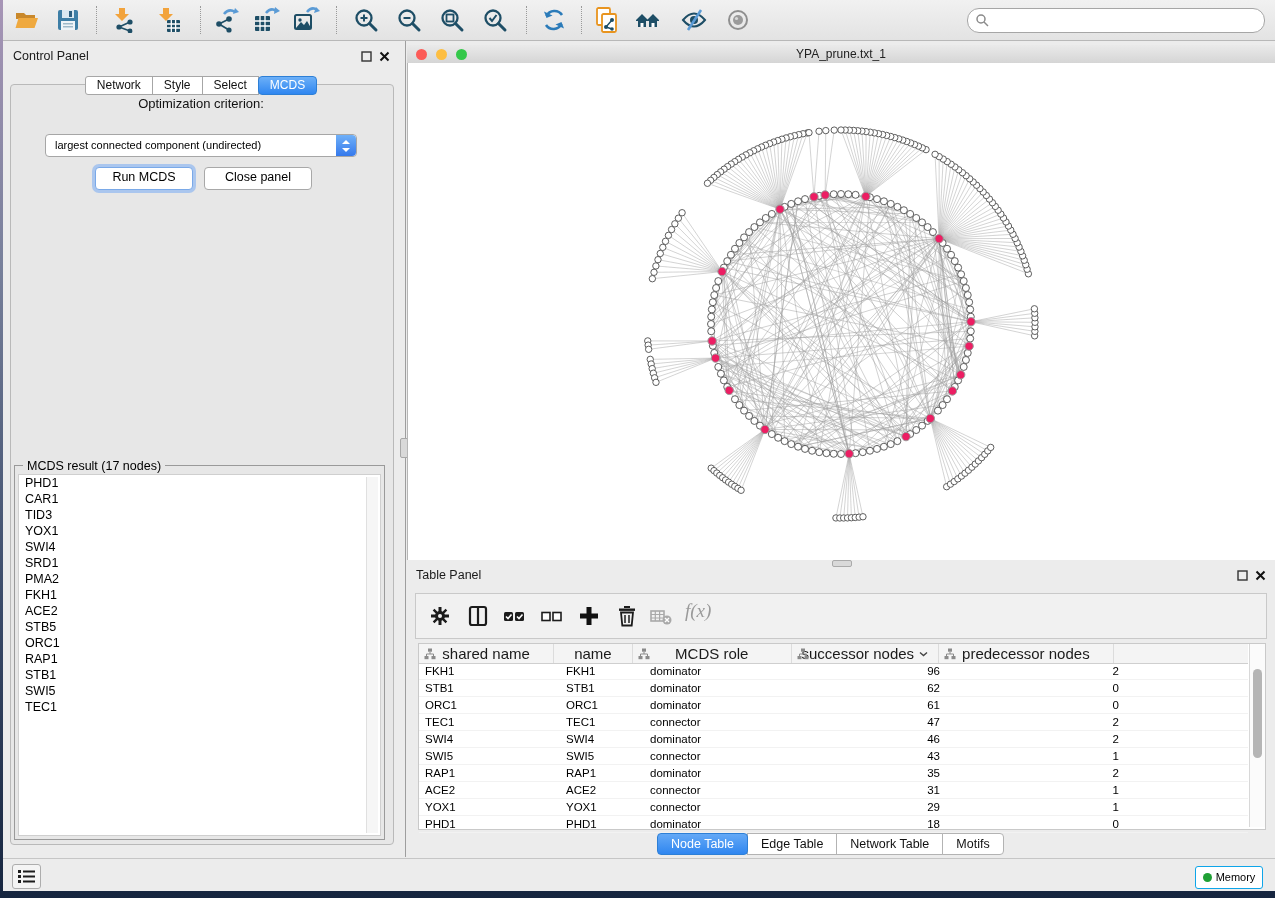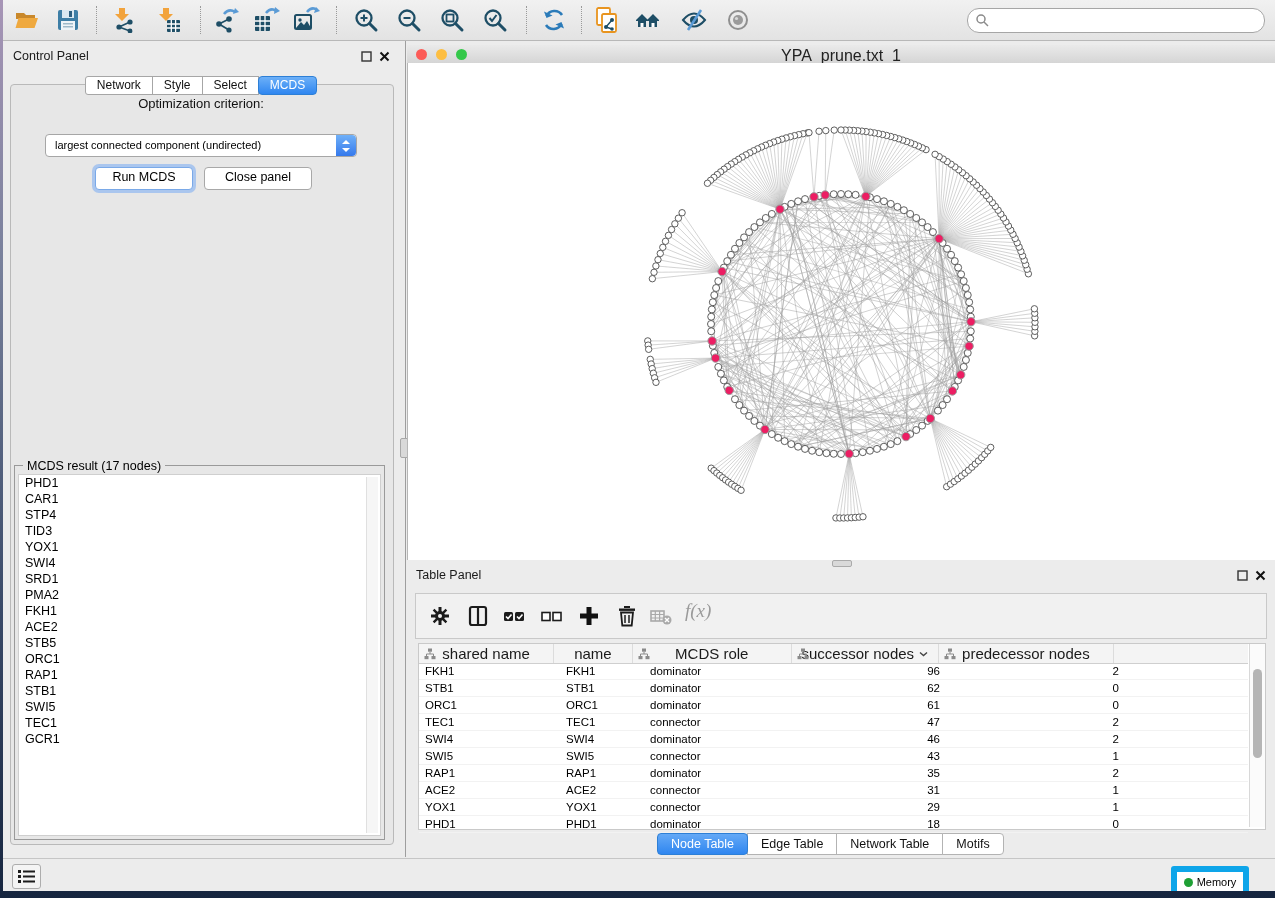--- a/index.html
+++ b/index.html
@@ -54,21 +54,21 @@
   #result-scroll{position:absolute;right:2px;top:2px;width:11px;height:356px;background:#f6f6f6;border-left:1px solid #e0e0e0;}
   .mcds-item{padding-left:6px;font-size:12.5px;line-height:16px;color:#000;}
   
   #vsplit{position:absolute;left:402px;top:41px;width:1px;height:816px;background:#9e9e9e;}
   #vsplit-handle{position:absolute;left:397px;top:438px;width:9px;height:18px;background:#d9d9d9;
     border:1px solid #a8a8a8;border-radius:2px;cursor:col-resize;}
   
   #net-titlebar{position:absolute;left:404px;top:45px;width:868px;height:18px;
     background:linear-gradient(180deg,#eaeaea,#d5d5d5);border-bottom:1px solid #b0b0b0;}
   .tl{position:absolute;top:3.5px;width:11px;height:11px;border-radius:50%;}
-  #net-title{position:absolute;left:0;top:2px;width:100%;text-align:center;font-size:16px;color:#222;}
+  #net-title{position:absolute;left:0;top:2px;width:100%;text-align:center;font-size:12px;color:#222;}
   #net-canvas{position:absolute;left:404px;top:63px;width:868px;height:497px;background:#fff;
     border-left:1px solid #b6b6b6;}
   
   #hsplit-handle{position:absolute;left:829px;top:560px;width:18px;height:5px;background:#d9d9d9;
     border:1px solid #aaa;border-radius:2px;cursor:row-resize;}
   #tp-toolbar{position:absolute;left:412px;top:593px;width:850px;height:44px;background:#f1f1f1;
     border:1px solid #c9c9c9;}
   .tp-icon{position:absolute;top:11px;width:22px;height:22px;cursor:pointer;}
   #fx-label{position:absolute;left:682px;top:600px;font-family:"Liberation Serif",serif;font-style:italic;
     font-size:19px;color:#9a9a9a;}
@@ -87,21 +87,21 @@
   #tthumb{position:absolute;left:2.5px;top:25px;width:9px;height:89px;background:#b5b5b5;border-radius:5px;}
   #tp-tabs{position:absolute;left:654px;top:833px;display:flex;}
   .ttab{height:20px;line-height:20px;padding:0 13px;background:#fff;border:1px solid #b3b3b3;margin-left:-1px;
     font-size:12.5px;color:#111;cursor:pointer;}
   .ttab.first{border-radius:4px 0 0 4px;margin-left:0;}
   .ttab.last{border-radius:0 4px 4px 0;}
   .ttab.sel{background:linear-gradient(180deg,#64a9f6,#2f86f0);color:#fff;border-color:#2d7fd6;border-radius:4px;z-index:2;}
   
   #statusbar{position:absolute;left:0;top:858px;width:100%;height:33px;background:#ececec;border-top:1px solid #c6c6c6;}
   #menu-btn{position:absolute;left:9px;top:5px;width:27px;height:23px;background:#f4f4f4;border:1px solid #adadad;border-radius:3px;cursor:pointer;}
-  #memory-btn{position:absolute;right:26px;top:7px;width:66px;height:21px;background:#fff;border:6px solid #0ea5e9;
+  #memory-btn{position:absolute;right:12px;top:7px;width:66px;height:21px;background:#fff;border:1px solid #0ea5e9;
     border-radius:3px;cursor:pointer;font-size:11px;line-height:20px;text-align:center;color:#000;}
   #memory-btn .dot{display:inline-block;width:9px;height:9px;border-radius:50%;background:#1fa035;margin-right:4px;vertical-align:-1px;}
 </style>
 </head>
 <body>
 
 <div id="app">
 
   <div id="toolbar">
     <svg class="tb-icon" style="left:11px" viewBox="0 0 26 26">
@@ -238,35 +238,33 @@
   </div>
   <div class="btn" id="run-btn">Run MCDS</div>
   <div class="btn" id="closep-btn">Close panel</div>
 
   <div id="result-group">
     <div id="result-legend">MCDS result (17 nodes)</div>
     <div id="result-list">
       <div id="result-items">
           <div class="mcds-item">PHD1</div>
           <div class="mcds-item">CAR1</div>
-          <div class="mcds-item">STP4</div>
           <div class="mcds-item">TID3</div>
           <div class="mcds-item">YOX1</div>
           <div class="mcds-item">SWI4</div>
           <div class="mcds-item">SRD1</div>
           <div class="mcds-item">PMA2</div>
           <div class="mcds-item">FKH1</div>
           <div class="mcds-item">ACE2</div>
           <div class="mcds-item">STB5</div>
           <div class="mcds-item">ORC1</div>
           <div class="mcds-item">RAP1</div>
           <div class="mcds-item">STB1</div>
           <div class="mcds-item">SWI5</div>
           <div class="mcds-item">TEC1</div>
-          <div class="mcds-item">GCR1</div>
         </div>
       <div id="result-scroll"></div>
     </div>
   </div>
 
   <div id="vsplit"></div>
   <div id="vsplit-handle"></div>
 
   <div id="net-titlebar">
     <span class="tl" style="left:9px;background:#fc5b57"></span>

